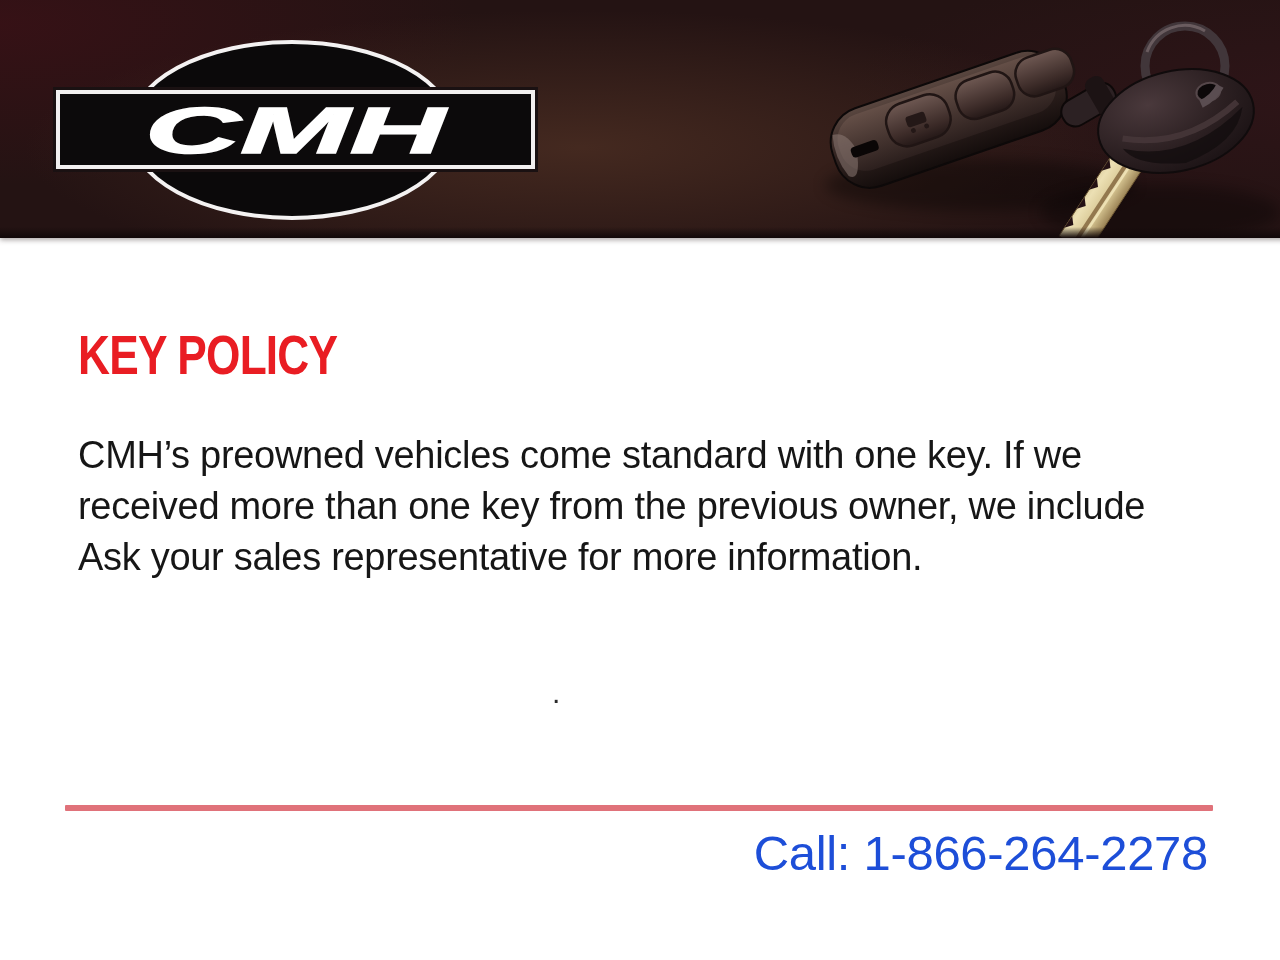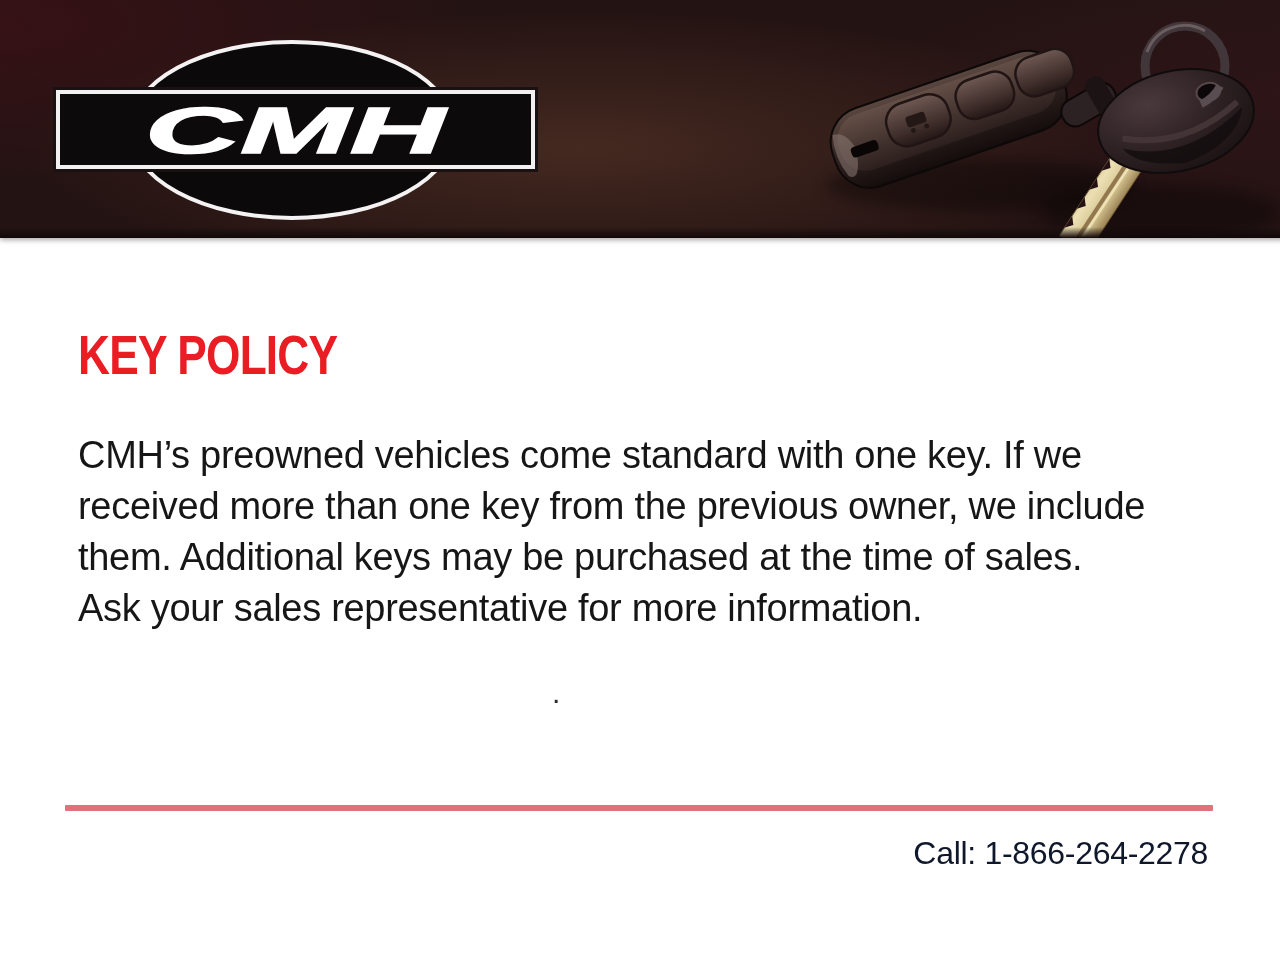--- a/index.html
+++ b/index.html
@@ -38,21 +38,21 @@
   .stray-dot{
     position:absolute;left:552px;top:678px;
     font-size:30px;line-height:30px;color:#2a2a2a;
   }
   .divider{
     position:absolute;left:65px;top:805px;width:1148px;height:6px;
     background:#e0727a;border-radius:1px;
   }
   .call{
     position:absolute;left:0;right:72px;top:831px;
-    font-size:32px;line-height:44px;color:#0f172a;text-align:right;
+    font-size:49px;line-height:44px;color:#1d4ed8;text-align:right;
     letter-spacing:-0.3px;white-space:nowrap;
   }
 </style>
 </head>
 <body>
 
 <div class="page">
 
   <header class="hero">
     <svg class="hero-art" width="1280" height="238" viewBox="0 0 1280 238">
@@ -146,21 +146,20 @@
       </g>
     </svg>
     <div class="hero-strip"></div>
   </header>
 
   <h1 class="headline">KEY POLICY</h1>
 
   <div class="paragraph">
     <div class="pline">CMH’s preowned vehicles come standard with one key. If we</div>
     <div class="pline">received more than one key from the previous owner, we include</div>
-    <div class="pline">them. Additional keys may be purchased at the time of sales.</div>
     <div class="pline">Ask your sales representative for more information.</div>
   </div>
 
   <span class="stray-dot">.</span>
 
   <div class="divider"></div>
 
   <div class="call">Call: 1-866-264-2278</div>
 
 </div>

